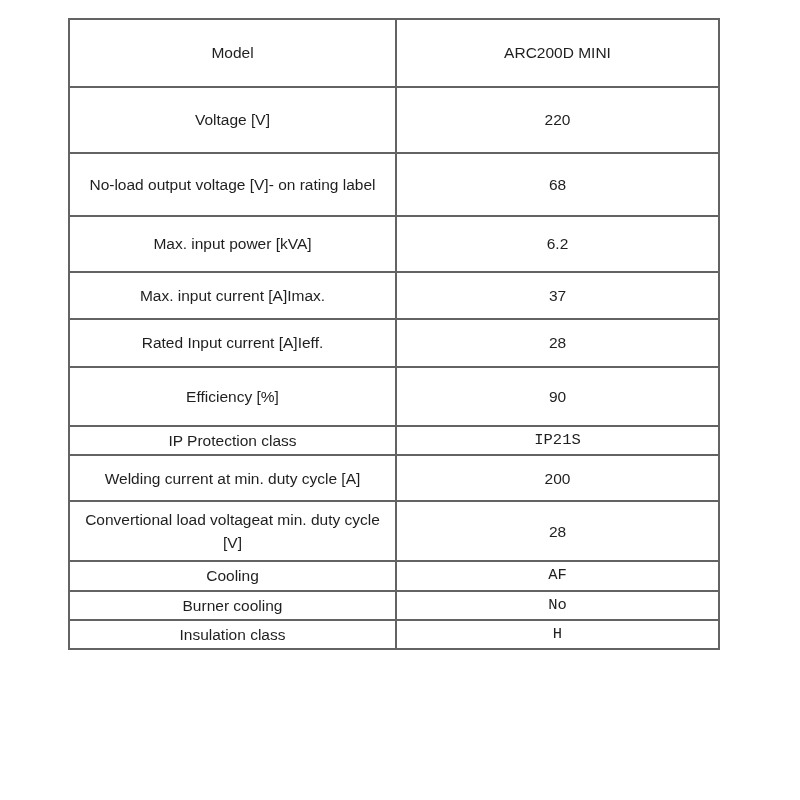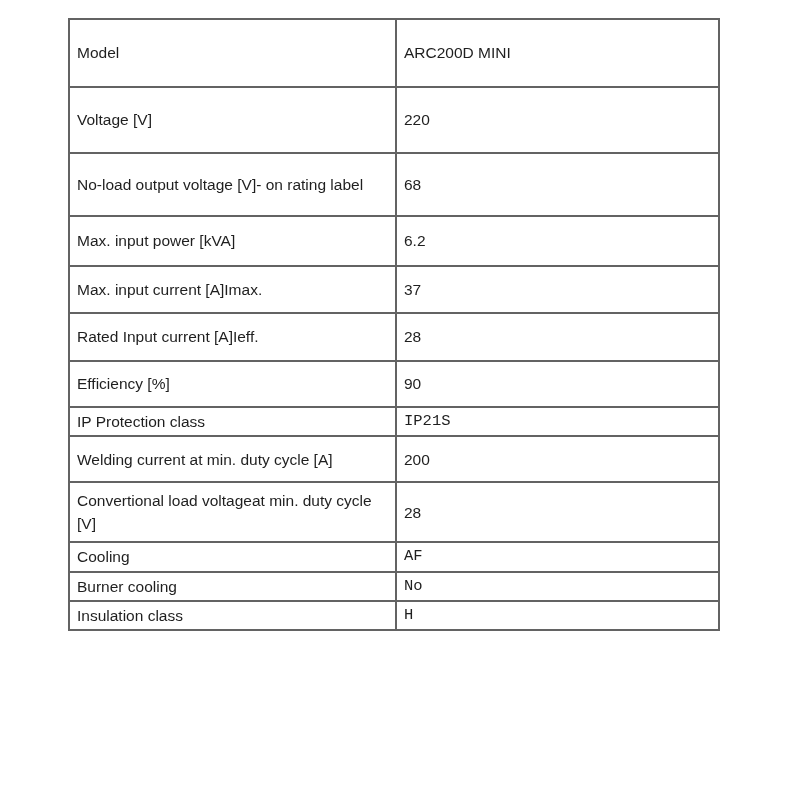--- a/index.html
+++ b/index.html
@@ -21,20 +21,21 @@
     position: absolute;
     left: 68px;
     top: 18px;
     width: 650px;
     border-collapse: collapse;
     table-layout: fixed;
     background: #ffffff;
   }
   table.spec td {
     border: 2px solid #636363;
+    text-align: center;
     vertical-align: middle;
     padding: 2px 7px;
     font-size: 15.5px;
     line-height: 1.5;
     color: #1f1f1f;
     overflow: hidden;
   }
   td.serif {
     font-family: Liberation Mono, monospace;
     font-size: 14.5px;
@@ -56,33 +57,33 @@
         <td>ARC200D MINI</td>
       </tr>
       <tr style="height:66px">
         <td>Voltage [V]</td>
         <td>220</td>
       </tr>
       <tr style="height:63px">
         <td>No-load output voltage [V]- on rating label</td>
         <td>68</td>
       </tr>
-      <tr style="height:50px">
+      <tr style="height:56px">
         <td>Max. input power [kVA]</td>
         <td>6.2</td>
       </tr>
       <tr style="height:47px">
         <td>Max. input current [A]Imax.</td>
         <td>37</td>
       </tr>
       <tr style="height:48px">
         <td>Rated Input current [A]Ieff.</td>
         <td>28</td>
       </tr>
-      <tr style="height:46px">
+      <tr style="height:59px">
         <td>Efficiency [%]</td>
         <td>90</td>
       </tr>
       <tr style="height:26px">
         <td>IP Protection class</td>
         <td class="serif">IP21S</td>
       </tr>
       <tr style="height:46px">
         <td>Welding current at min. duty cycle [A]</td>
         <td>200</td>

